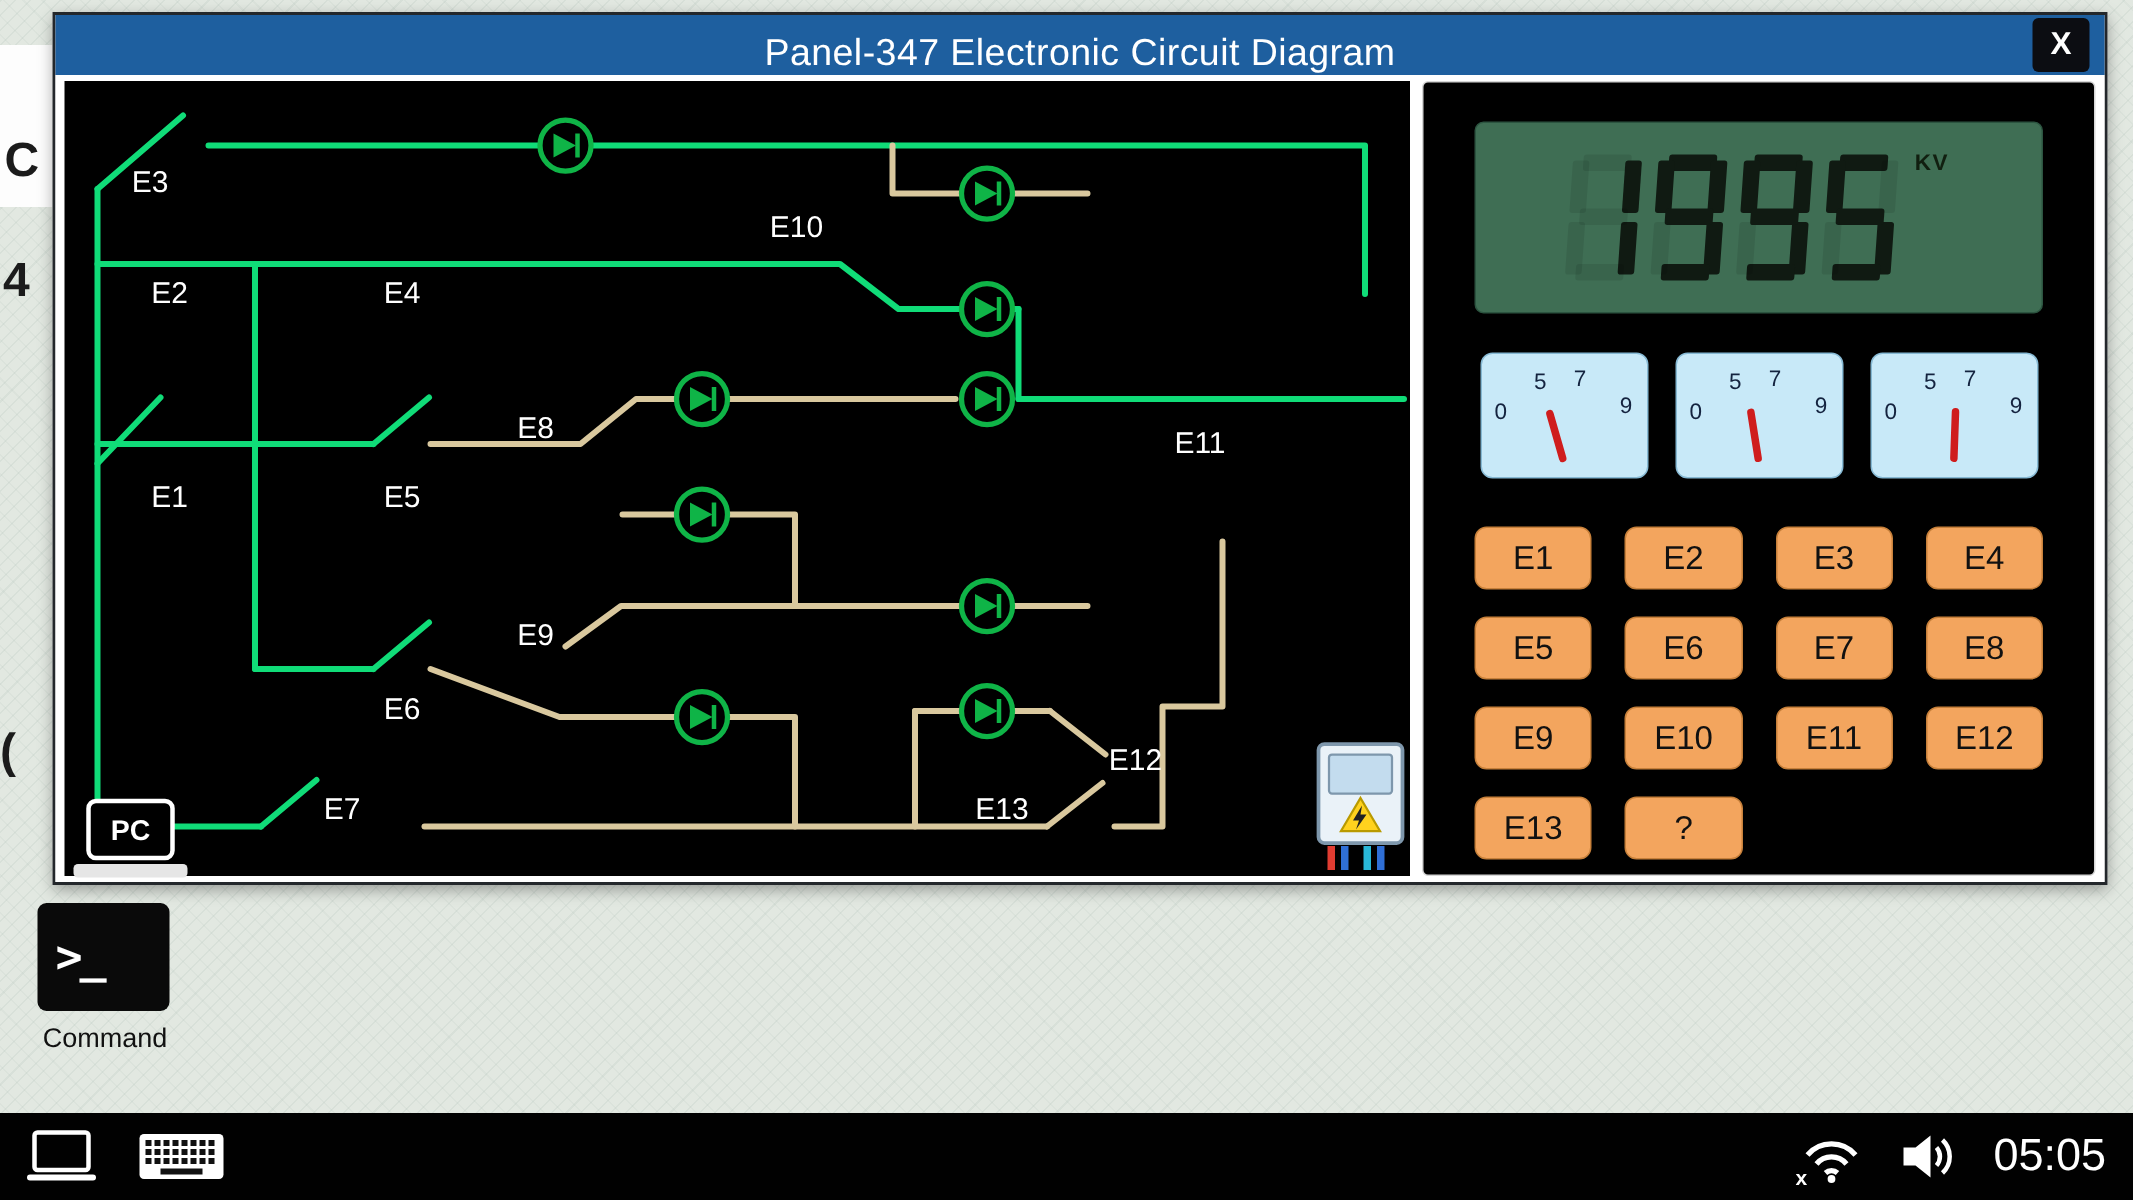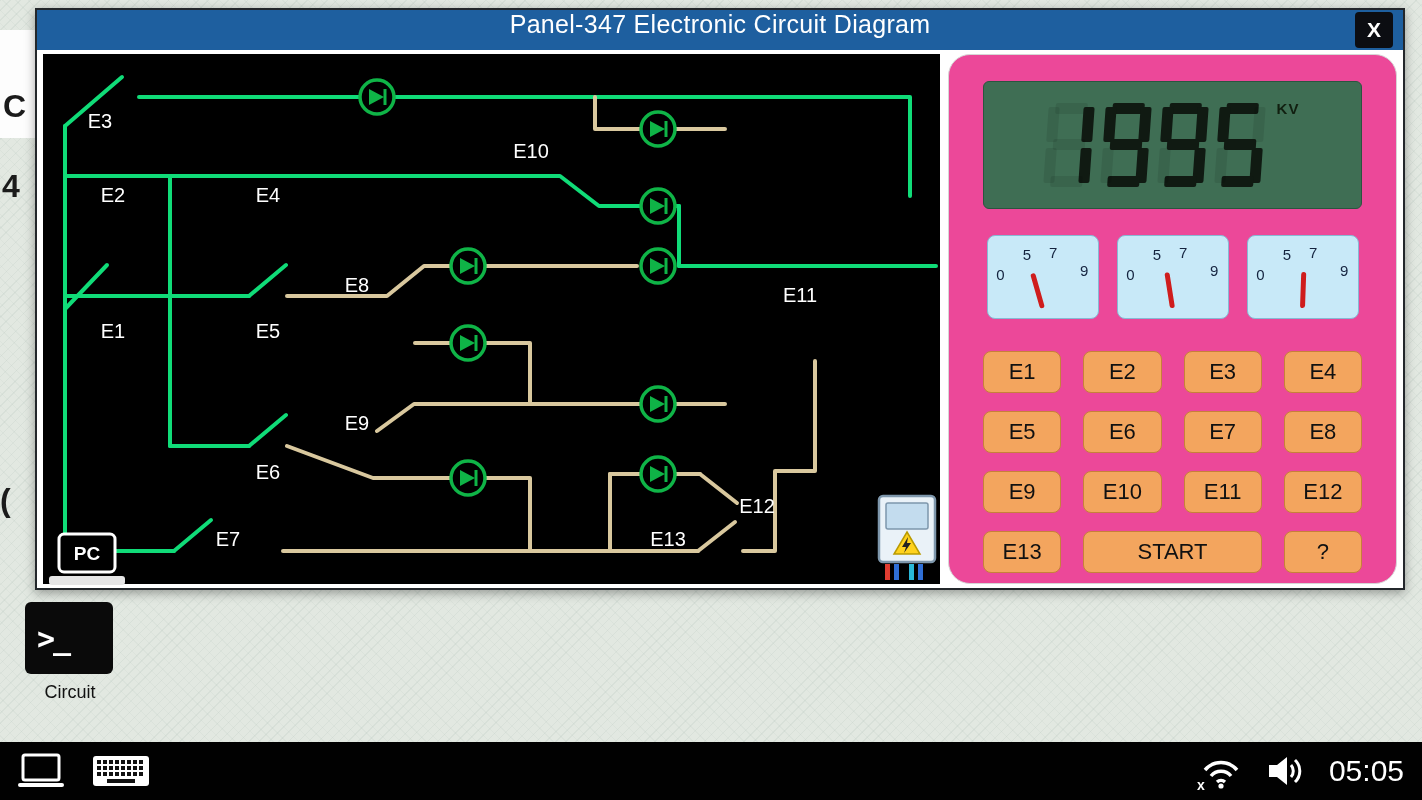--- a/index.html
+++ b/index.html
@@ -18,39 +18,39 @@
   }
   
   .fragment-panel{position:absolute;left:0;top:30px;width:35px;height:108px;background:#fdfdfd;}
   .frag{position:absolute;color:#1b1b1b;font-size:32px;font-weight:bold;}
   
   .window{
     position:absolute;left:35px;top:8px;width:1370px;height:582px;
     background:#fff;border:2px solid #23272b;box-shadow:0 3px 10px rgba(0,0,0,.35);
     display:flex;flex-direction:column;
   }
-  .titlebar{height:40px;background:var(--titlebar);display:flex;align-items:flex-start;justify-content:center;position:relative;flex:0 0 40px;}
+  .titlebar{height:40px;background:var(--titlebar);display:flex;align-items:flex-end;justify-content:center;position:relative;flex:0 0 40px;}
   .titlebar .title{color:#fff;font-size:25px;font-weight:500;letter-spacing:.3px;}
   .close-btn{
     position:absolute;right:10px;top:2px;width:38px;height:36px;background:#0c0d12;color:#fff;
     border:none;border-radius:4px;font-size:21px;font-weight:bold;cursor:pointer;
     display:flex;align-items:center;justify-content:center;font-family:"Liberation Sans",sans-serif;
   }
   .window-body{flex:1;display:flex;gap:8px;padding:4px 6px;background:#fff;min-height:0;}
   .circuit-area{width:897px;background:#000;position:relative;flex:0 0 897px;}
   .circuit-area svg{display:block;}
   .wg{stroke:var(--wire-active);stroke-width:4;fill:none;stroke-linecap:round;stroke-linejoin:round;}
   .wt{stroke:var(--wire-inactive);stroke-width:4;fill:none;stroke-linecap:round;stroke-linejoin:round;}
   .diode-ring{fill:#000;stroke:var(--diode);stroke-width:3.5;}
   .diode-tri{fill:var(--diode);}
   .diode-bar{stroke:var(--diode);stroke-width:3;}
   .wire-label{fill:#ffffff;font-family:"Liberation Sans",sans-serif;font-size:20px;text-anchor:middle;}
   .pc-text{fill:#fff;font-family:"Liberation Sans",sans-serif;font-size:19px;font-weight:bold;text-anchor:middle;}
   
-  .control-panel{flex:1;background:#ec4899;border:1px solid #d6d6d6;border-radius:22px;padding:0 34px;min-width:0;}
+  .control-panel{flex:1;background:#000000;border:1px solid #d6d6d6;border-radius:4px;padding:0 34px;min-width:0;}
   .display-panel{
     margin:26px auto 0;width:100%;height:128px;background:var(--display-bg);
     border:1px solid #2c5440;border-radius:6px;
     display:flex;align-items:center;justify-content:center;gap:14px;
   }
   .sseg-row{display:flex;gap:11px;transform:skewX(-4deg);}
   .sseg-digit{position:relative;width:46px;height:84px;}
   .sseg{position:absolute;background:rgba(0,0,0,0.09);border-radius:2px;}
   .sseg.on{background:#101a12;}
   .seg-a{left:7px;right:7px;top:0;height:11px;}
@@ -293,33 +293,32 @@
             <button class="panel-btn">E4</button>
             <button class="panel-btn">E5</button>
             <button class="panel-btn">E6</button>
             <button class="panel-btn">E7</button>
             <button class="panel-btn">E8</button>
             <button class="panel-btn">E9</button>
             <button class="panel-btn">E10</button>
             <button class="panel-btn">E11</button>
             <button class="panel-btn">E12</button>
             <button class="panel-btn">E13</button>
-            <button class="panel-btn wide">START</button>
             <button class="panel-btn">?</button>
           </div>
       </div>
 
     </div>
   </div>
 
   <div class="command-icon">
     <div class="command-box">
       <span class="command-glyph">&gt;_</span>
     </div>
-    <div class="command-label">Circuit</div>
+    <div class="command-label">Command</div>
   </div>
 
   <div class="taskbar">
     <div class="task-left">
       <span class="tb-icon">
         <svg width="46" height="38" viewBox="0 0 46 38">
           <rect x="5" y="3" width="36" height="25" rx="2" fill="none" stroke="#fff" stroke-width="3"></rect>
           <rect x="0" y="31" width="46" height="4" rx="2" fill="#fff"></rect>
         </svg>
       </span>

